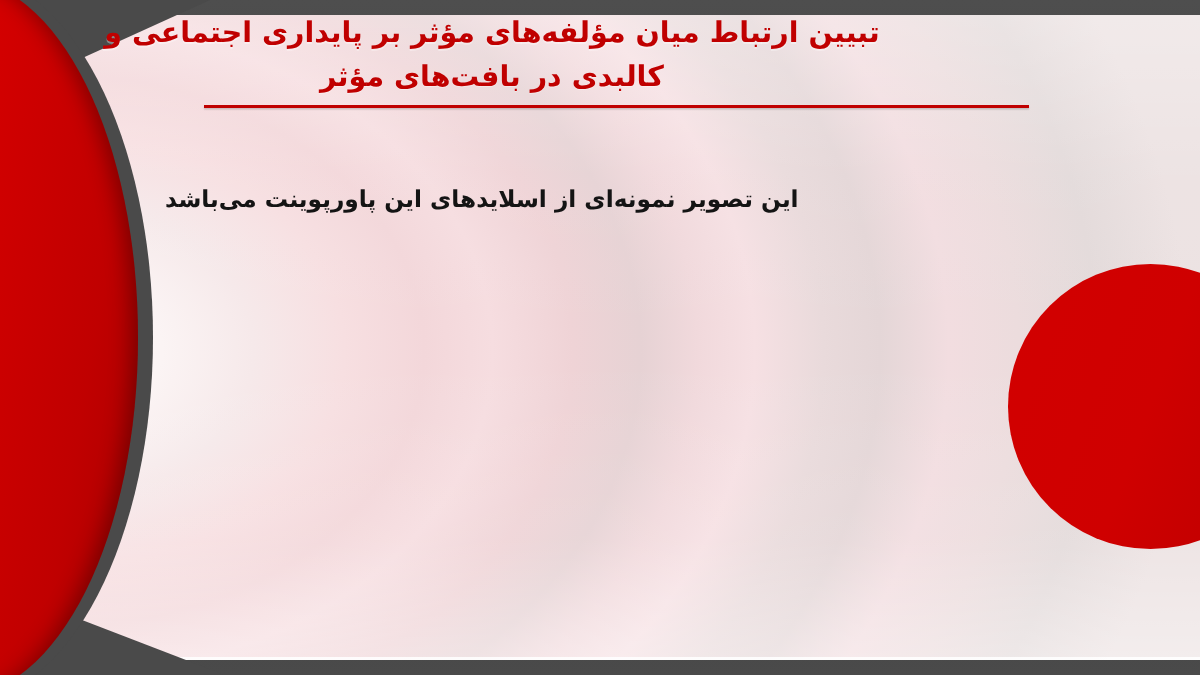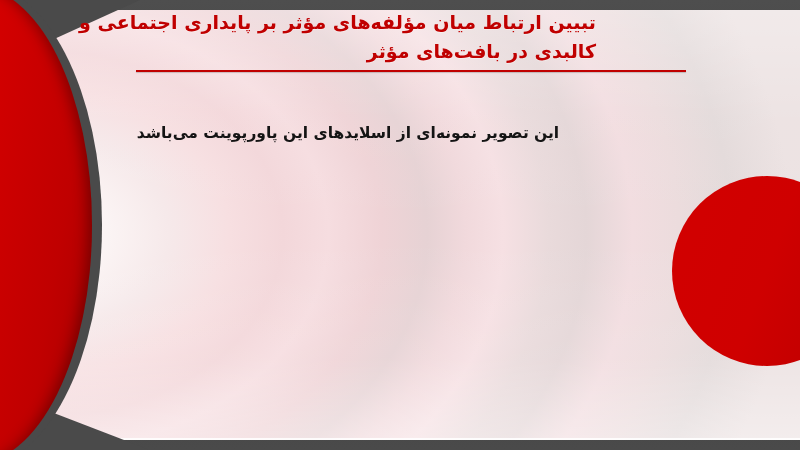--- a/index.html
+++ b/index.html
@@ -142,20 +142,21 @@
     border-radius: 50%;
     background: linear-gradient(110deg, #d20000 0%, #cf0000 50%, #bc0000 100%);
   }
 
   
   .title-block {
     position: absolute;
     left: 0;
     top: 8px;
     width: 656px;
+    text-align: center;
   }
   .title-line {
     color: #c00000;
     font-size: 19px;
     font-weight: bold;
     line-height: 29px;
     letter-spacing: 0;
     direction: rtl;
     text-shadow: 0 1px 0 rgba(255,255,255,0.35);
     padding: 0 60px;
@@ -172,21 +173,21 @@
 
   
   .body-block {
     position: absolute;
     left: 0;
     top: 118px;
     width: 672px;
     padding-left: 110px;
     padding-right: 86px;
     box-sizing: border-box;
-    text-align: center;
+    text-align: left;
     direction: rtl;
   }
   .body-line {
     color: #141414;
     font-size: 15.5px;
     font-weight: bold;
     line-height: 31px;
     white-space: nowrap;
   }
 

